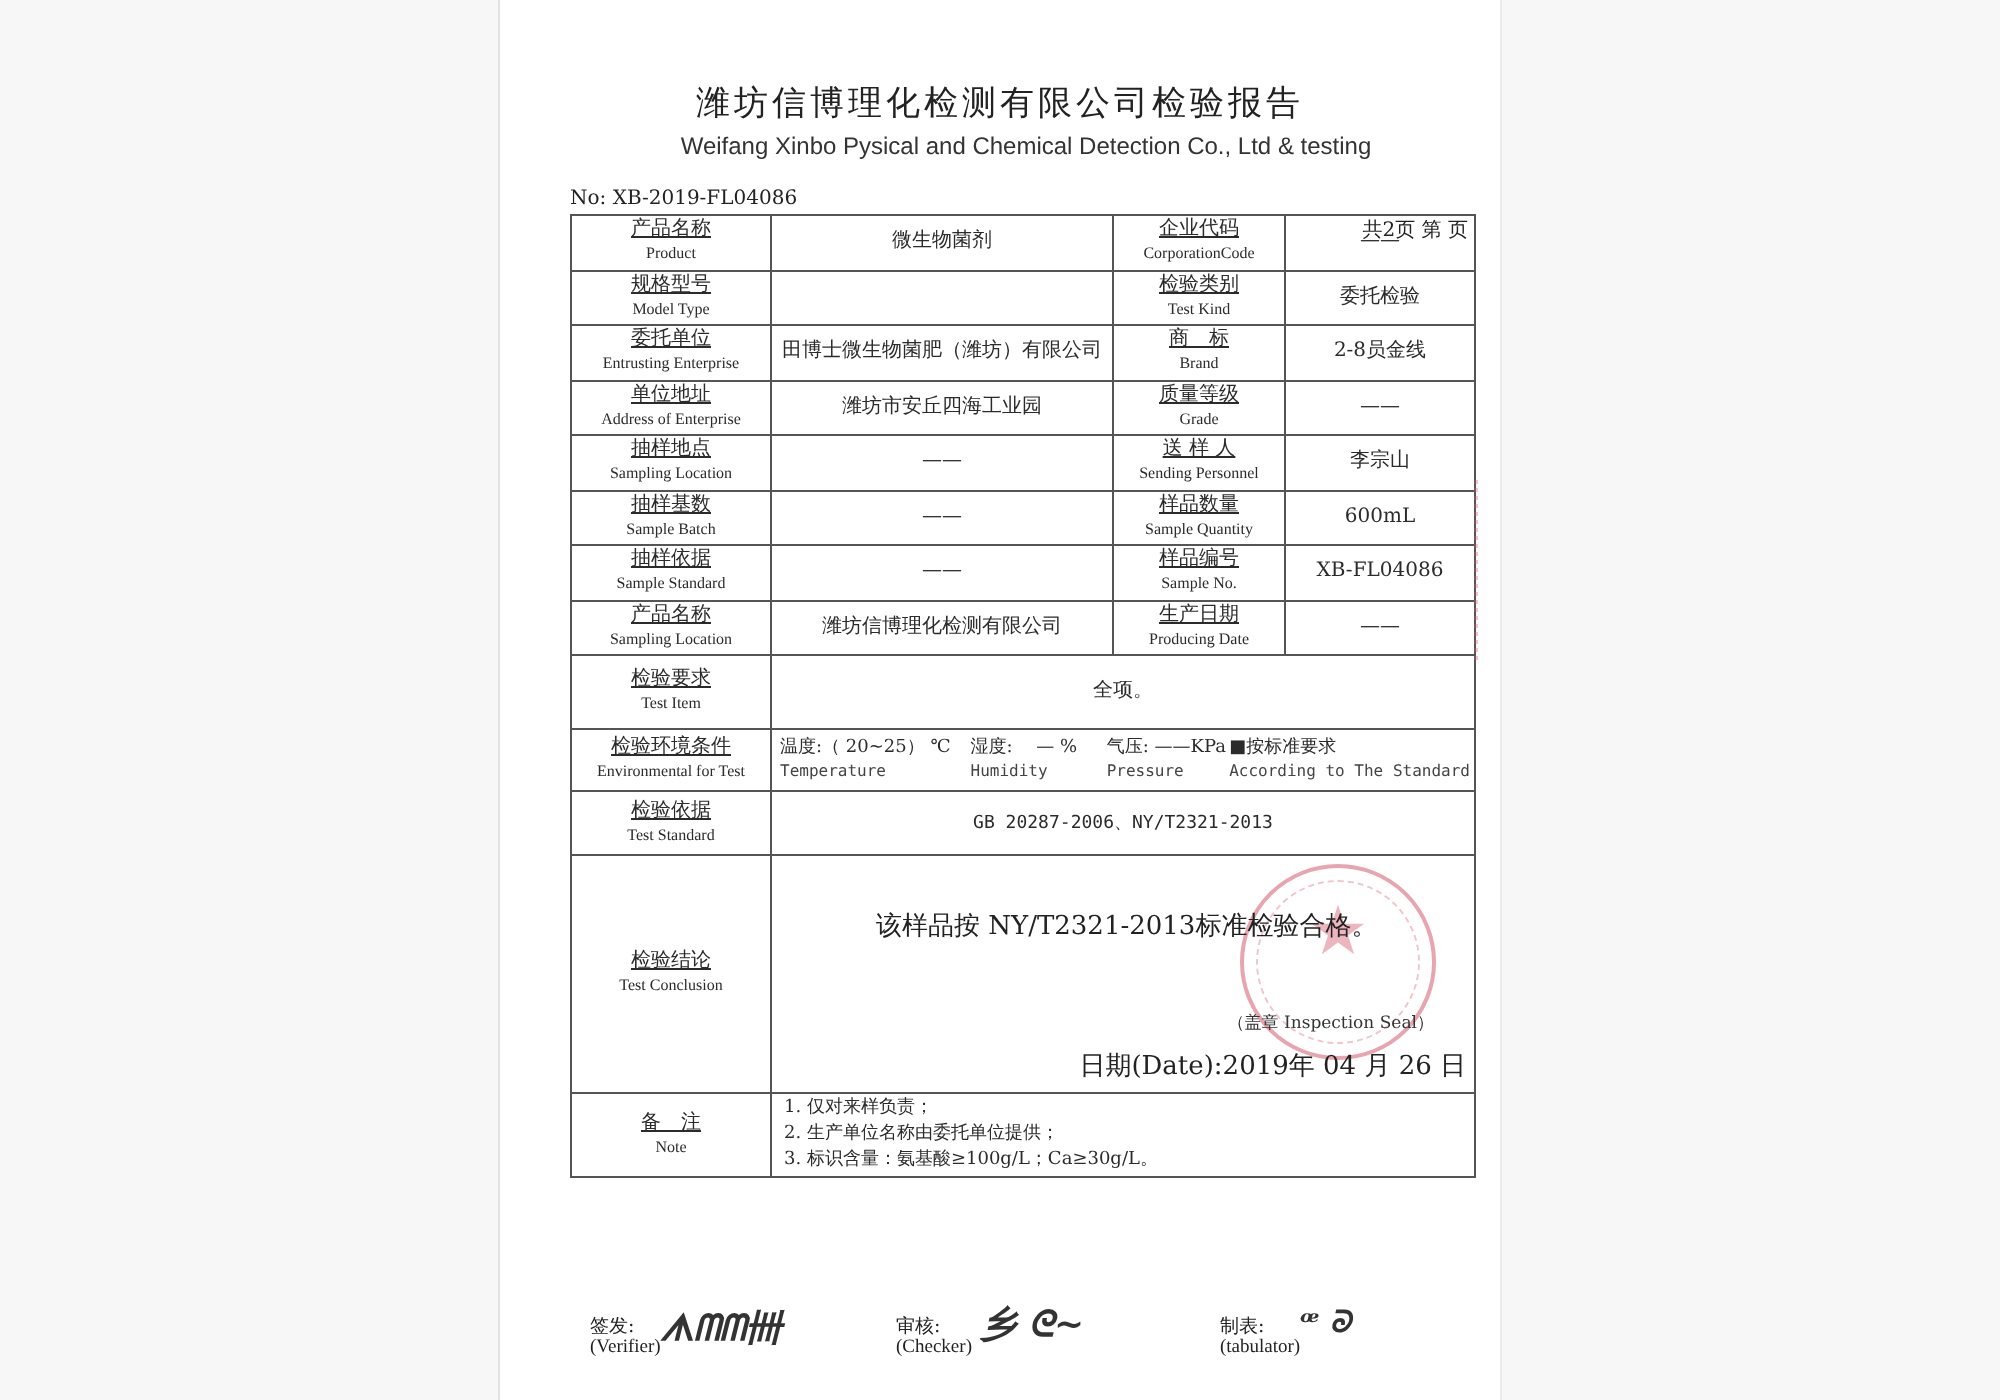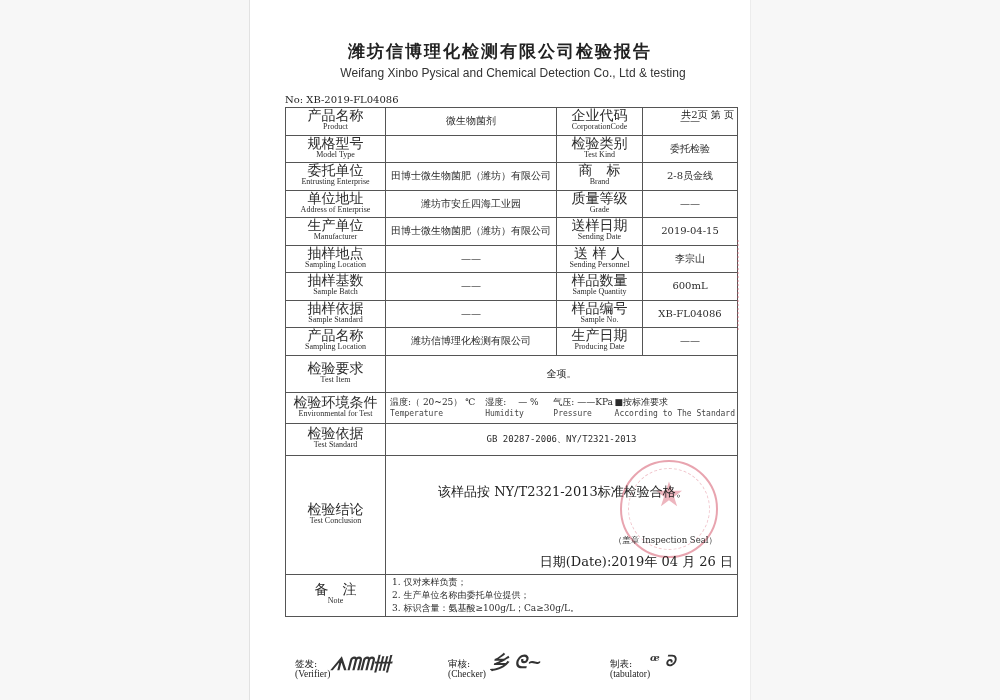--- a/index.html
+++ b/index.html
@@ -7,42 +7,42 @@
     width:1000px; height:700px; overflow:hidden;
     background:#f7f7f7; position:relative;
     font-family:"DejaVu Serif", serif; color:#2a2a2a;
   }
   .page {
     position:absolute; left:249px; top:0; width:500px; height:700px;
     background:#ffffff; border-left:1px solid #e2e2e2; border-right:1px solid #ececec;
   }
   .title-cn {
     position:absolute; left:0; width:500px; top:40px; text-align:center;
-    font-size:17px; letter-spacing:2px; color:#222; font-weight:bold;
+    font-size:17px; letter-spacing:2px; color:#222; font-weight:normal;
   }
   .title-en {
     position:absolute; left:13px; width:500px; top:66px; text-align:center;
     font-family:"Liberation Sans", sans-serif; font-size:12px; color:#333;
   }
   .report-no {
     position:absolute; left:35px; top:94px; font-size:10px; color:#222;
   }
   .page-count {
     position:absolute; right:16px; top:93px; font-size:10px; color:#222;margin-top:15px;
   }
   table.report {
     position:absolute; left:35px; top:107px; width:452px;
     border-collapse:collapse; table-layout:fixed;
     font-size:9px;
   }
   table.report td {
     border:1px solid #555; text-align:center; vertical-align:middle;
     padding:0 2px; line-height:12px; color:#2b2b2b; overflow:hidden;
   }
-  td.lbl .cn { display:block; font-size:14px; }
+  td.lbl .cn { display:block; font-size:10px;text-decoration:underline; }
   td.lbl .en { display:block; font-size:8px; font-family:"Liberation Serif", serif; }
   td.val { font-size:10px; }
   tr.r { height:27.5px; }
   .env-grid {
     display:grid; grid-template-columns: 1.4fr 1fr 0.9fr 1.6fr; text-align:left;
     font-size:9px; line-height:12px; padding-left:2px;
   }
   .env-grid span { white-space:nowrap; }
   .env-en { font-family:"DejaVu Sans Mono", monospace; font-size:8px; color:#444; }
   .conclusion-cell { position:relative; height:118px; }
@@ -138,32 +138,20 @@
         <td class="lbl">
             <span class="cn">单位地址</span>
             <span class="en">Address of Enterprise</span>
           </td>
         <td class="val">潍坊市安丘四海工业园</td>
         <td class="lbl">
             <span class="cn">质量等级</span>
             <span class="en">Grade</span>
           </td>
         <td class="val">——</td>
-      </tr>
-      <tr class="r">
-        <td class="lbl">
-            <span class="cn">生产单位</span>
-            <span class="en">Manufacturer</span>
-          </td>
-        <td class="val">田博士微生物菌肥（潍坊）有限公司</td>
-        <td class="lbl">
-            <span class="cn">送样日期</span>
-            <span class="en">Sending Date</span>
-          </td>
-        <td class="val">2019-04-15</td>
       </tr>
       <tr class="r">
         <td class="lbl">
             <span class="cn">抽样地点</span>
             <span class="en">Sampling Location</span>
           </td>
         <td class="val">——</td>
         <td class="lbl">
             <span class="cn">送 样 人</span>
             <span class="en">Sending Personnel</span>

